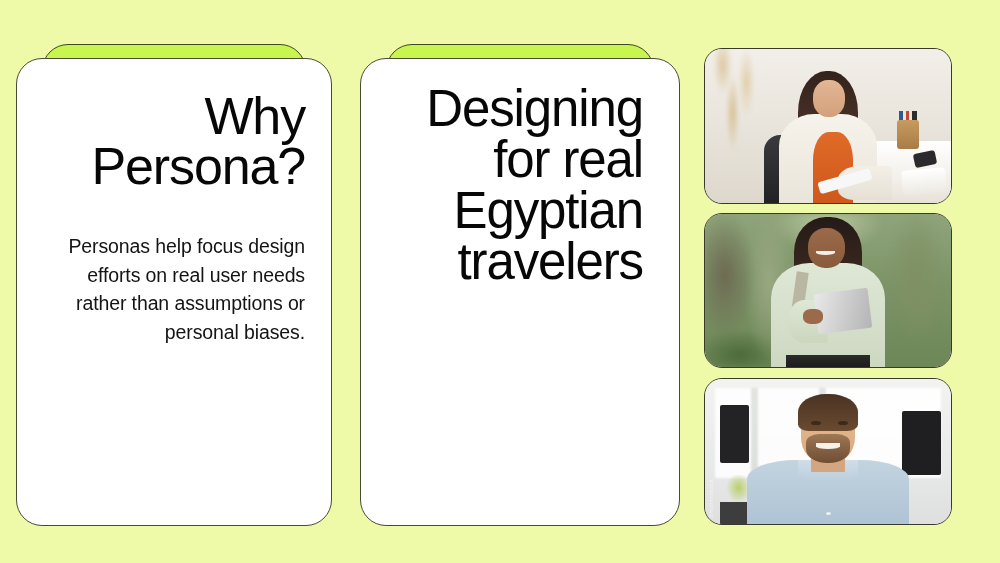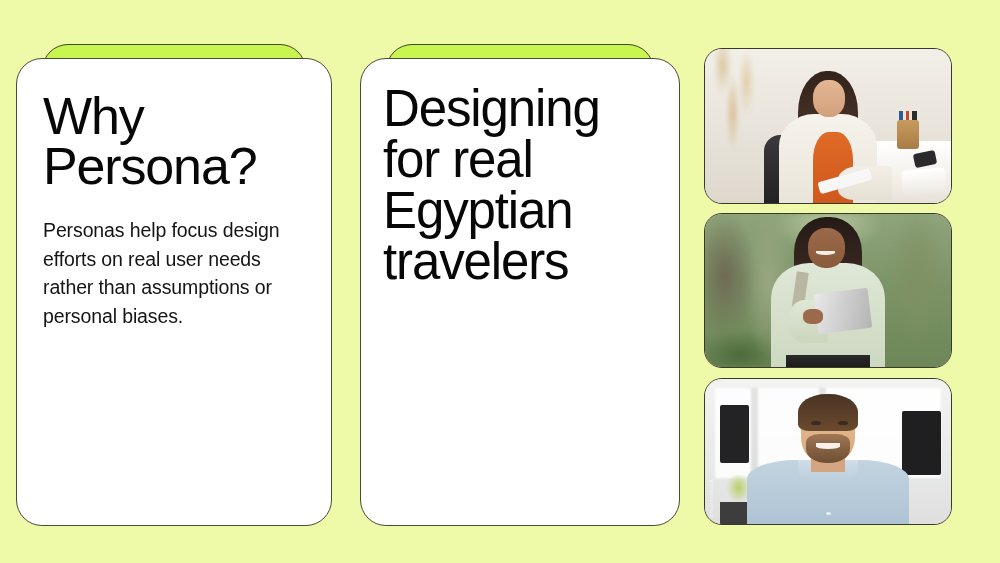--- a/index.html
+++ b/index.html
@@ -18,20 +18,21 @@
   .slide {
     position: relative;
     width: 1000px;
     height: 563px;
     background: #eefaa8;
   }
 
   
   .card-stack {
     position: absolute;
+    text-align: right;
   }
   .card-accent {
     position: absolute;
     left: 26px;
     right: 26px;
     top: 0;
     height: 120px;
     background: #c8f54f;
     border: 1.4px solid #3f4a1e;
     border-radius: 26px;
@@ -74,33 +75,33 @@
     height: 482px;
   }
   #stack-why .card-title {
     font-size: 52px;
     line-height: 0.97;
     margin-top: 6px;
   }
   #stack-why .card-body {
     font-size: 19.5px;
     line-height: 1.47;
-    margin-top: 24px;
+    margin-top: 40px;
     max-width: 262px;
   }
 
   
   #stack-designing {
     left: 360px;
     top: 44px;
     width: 320px;
     height: 482px;
   }
   #stack-designing .card-inner {
-    padding: 22px 22px 20px 22px;
+    padding: 22px 36px 20px 22px;
   }
   #stack-designing .card-title {
     font-size: 51px;
     line-height: 1.0;
     margin-top: 2px;
   }
   #stack-designing .card-body {
     font-size: 19.5px;
     line-height: 1.47;
     margin-top: 32px;

